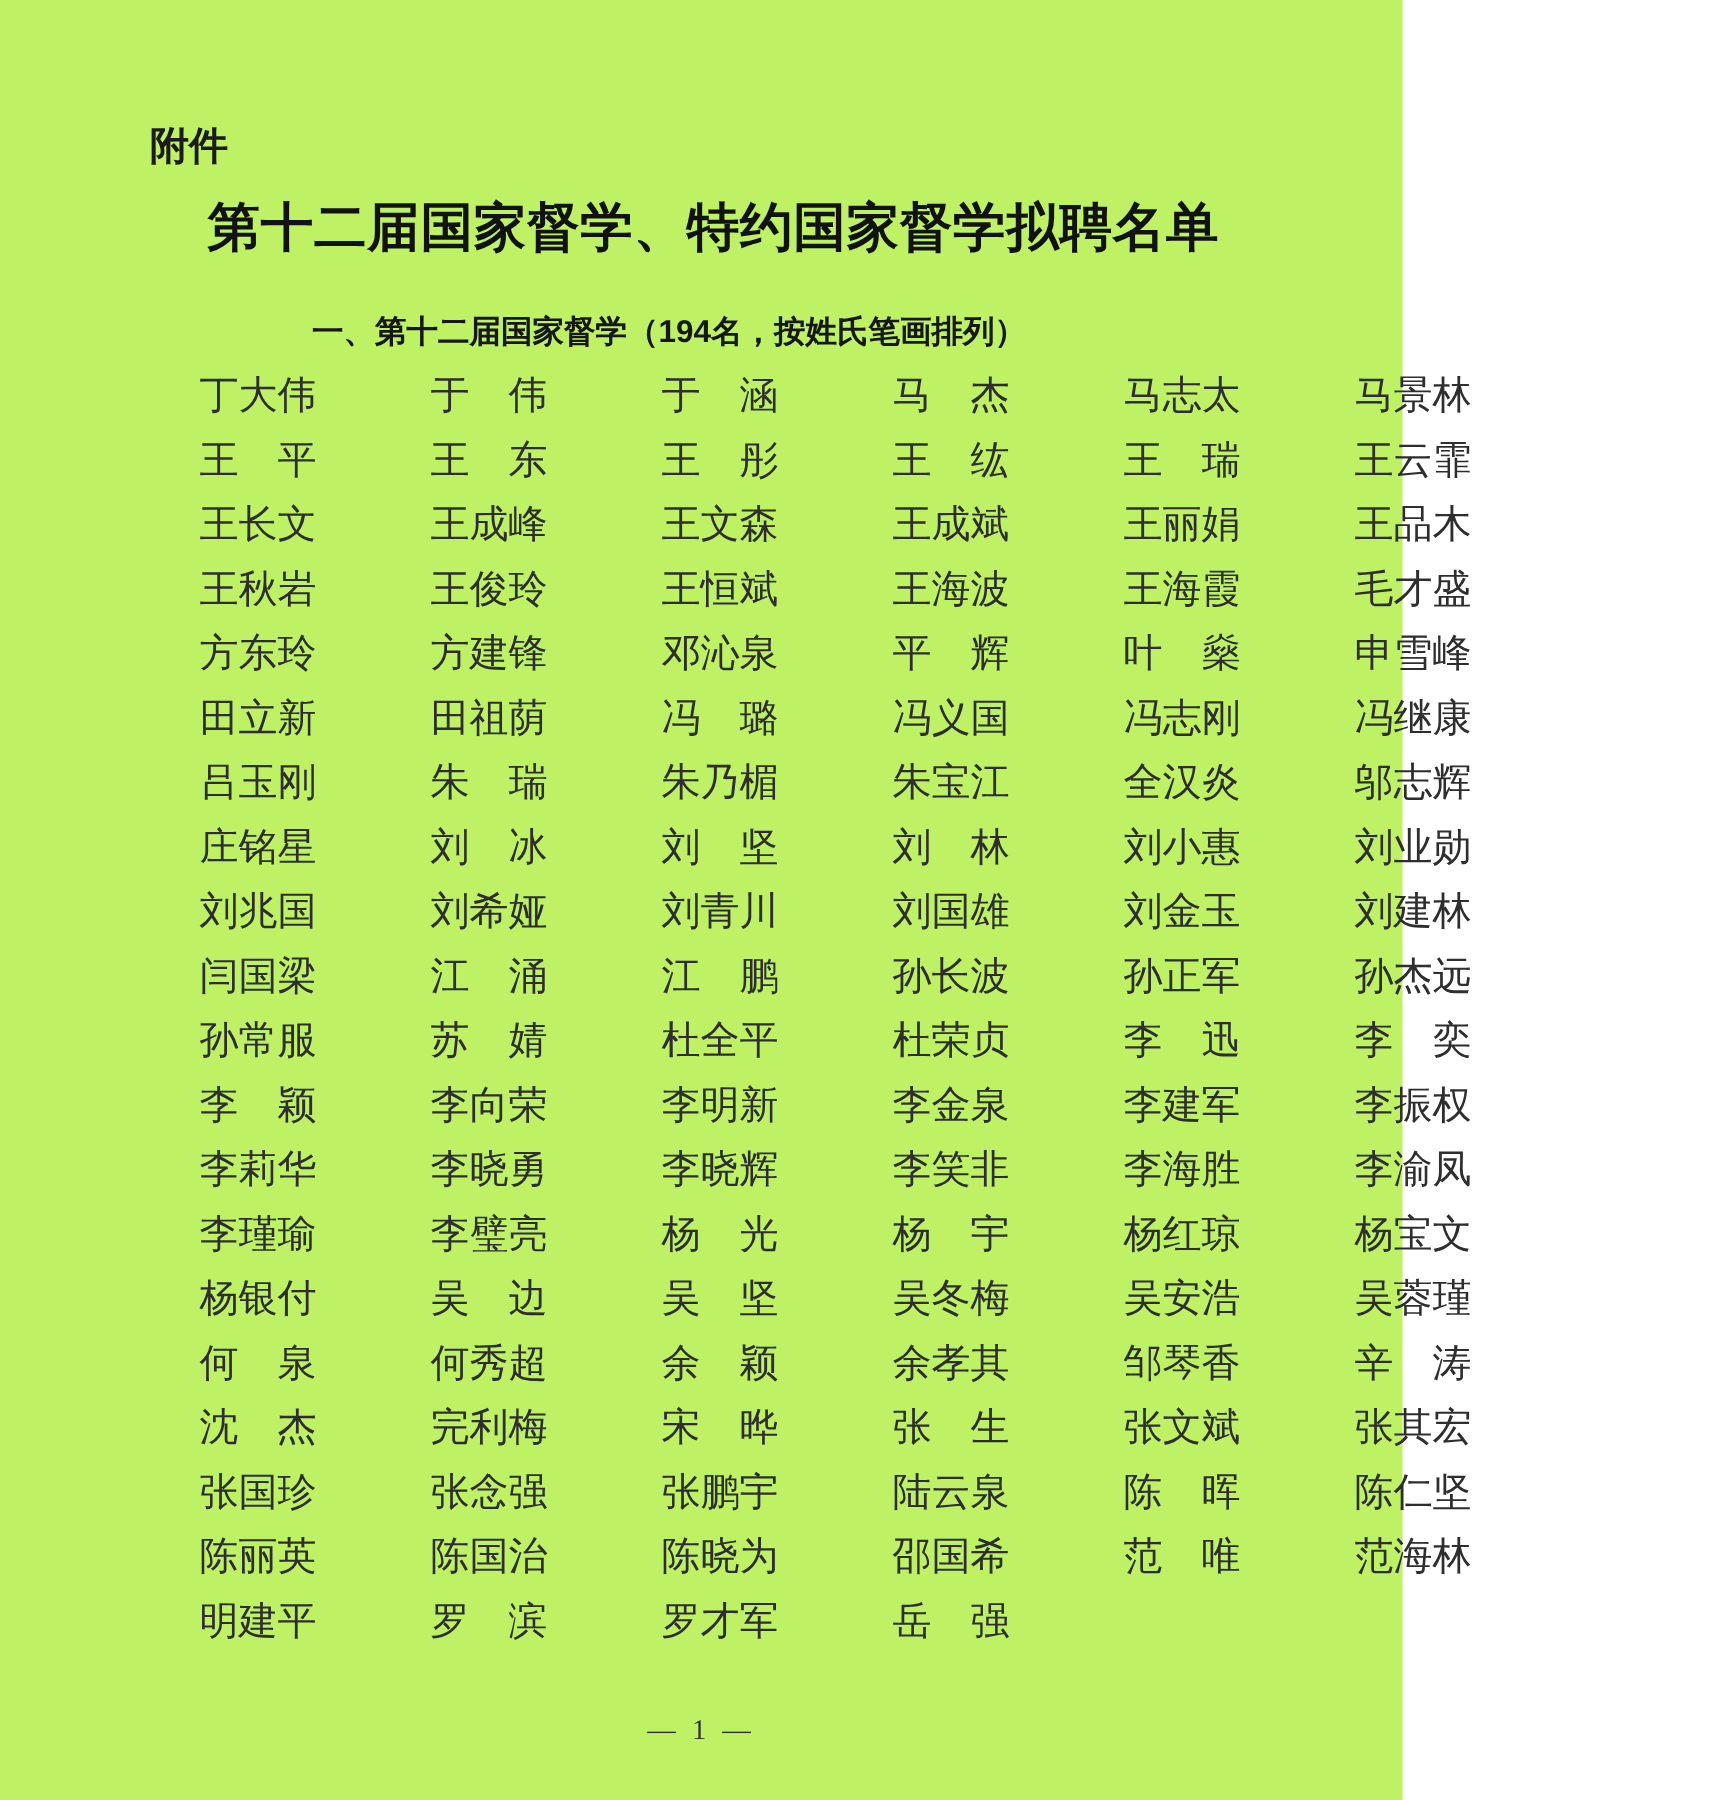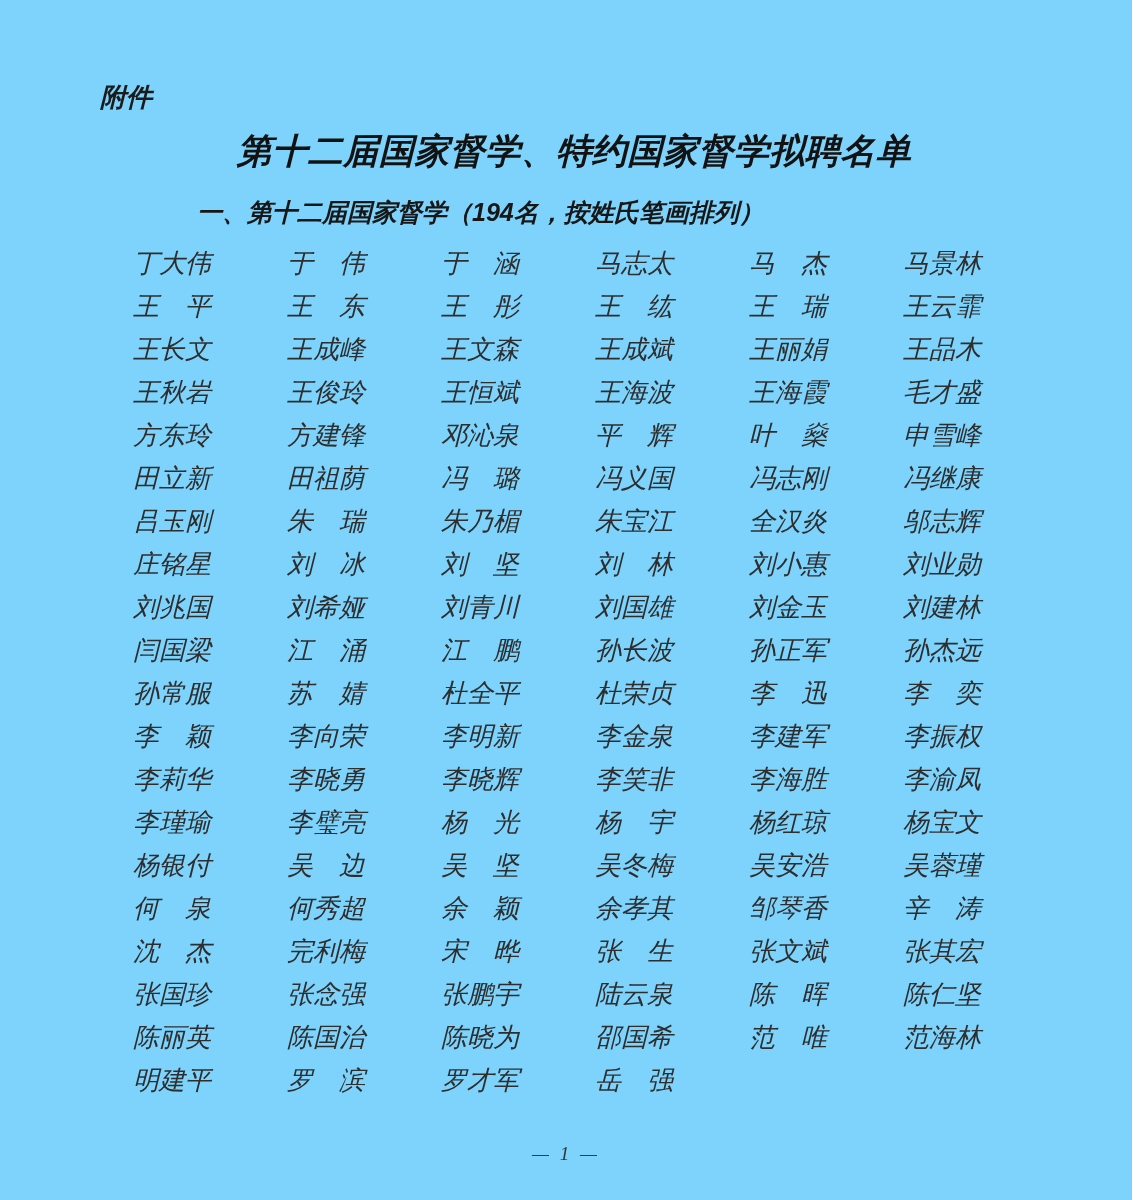--- a/index.html
+++ b/index.html
@@ -10,24 +10,23 @@
   body {
     width: 1140px;
     height: 1200px;
     font-family: "Liberation Serif", serif;
     color: #2b2b2b;
     position: relative;
     overflow: hidden;
   }
   .page {
     position: relative;
-    width: 1132px;
+    width: 935px;
     height: 1200px;
-    background: #7dd3fc;
-    font-style: italic;
+    background: #bef264;
   }
   .attachment {
     position: absolute;
     left: 100px;
     top: 80px;
     font-family: "Liberation Sans", sans-serif;
     font-weight: bold;
     font-size: 26px;
     color: #1b1b1b;
   }
@@ -41,24 +40,24 @@
     font-family: "Liberation Sans", sans-serif;
     font-weight: bold;
     font-size: 35px;
     letter-spacing: 0.5px;
     color: #121212;
   }
   .section-heading {
     position: absolute;
     left: 197px;
     top: 196px;
-    margin: 0;
+    margin: 11px;
     font-family: "Liberation Sans", sans-serif;
     font-weight: bold;
-    font-size: 25px;
+    font-size: 21px;
     color: #171717;
   }
   .name-grid {
     position: absolute;
     left: 133px;
     top: 242px;
     width: 924px;
     display: grid;
     grid-template-columns: repeat(6, 154px);
   }
@@ -88,22 +87,22 @@
   <div class="attachment">附件</div>
 
   <h1 class="title">第十二届国家督学、特约国家督学拟聘名单</h1>
 
   <h2 class="section-heading">一、第十二届国家督学（194名，按姓氏笔画排列）</h2>
 
   <div class="name-grid" id="nameGrid">
       <div class="name-cell">丁大伟</div>
       <div class="name-cell">于　伟</div>
       <div class="name-cell">于　涵</div>
+      <div class="name-cell">马　杰</div>
       <div class="name-cell">马志太</div>
-      <div class="name-cell">马　杰</div>
       <div class="name-cell">马景林</div>
       <div class="name-cell">王　平</div>
       <div class="name-cell">王　东</div>
       <div class="name-cell">王　彤</div>
       <div class="name-cell">王　纮</div>
       <div class="name-cell">王　瑞</div>
       <div class="name-cell">王云霏</div>
       <div class="name-cell">王长文</div>
       <div class="name-cell">王成峰</div>
       <div class="name-cell">王文森</div>

